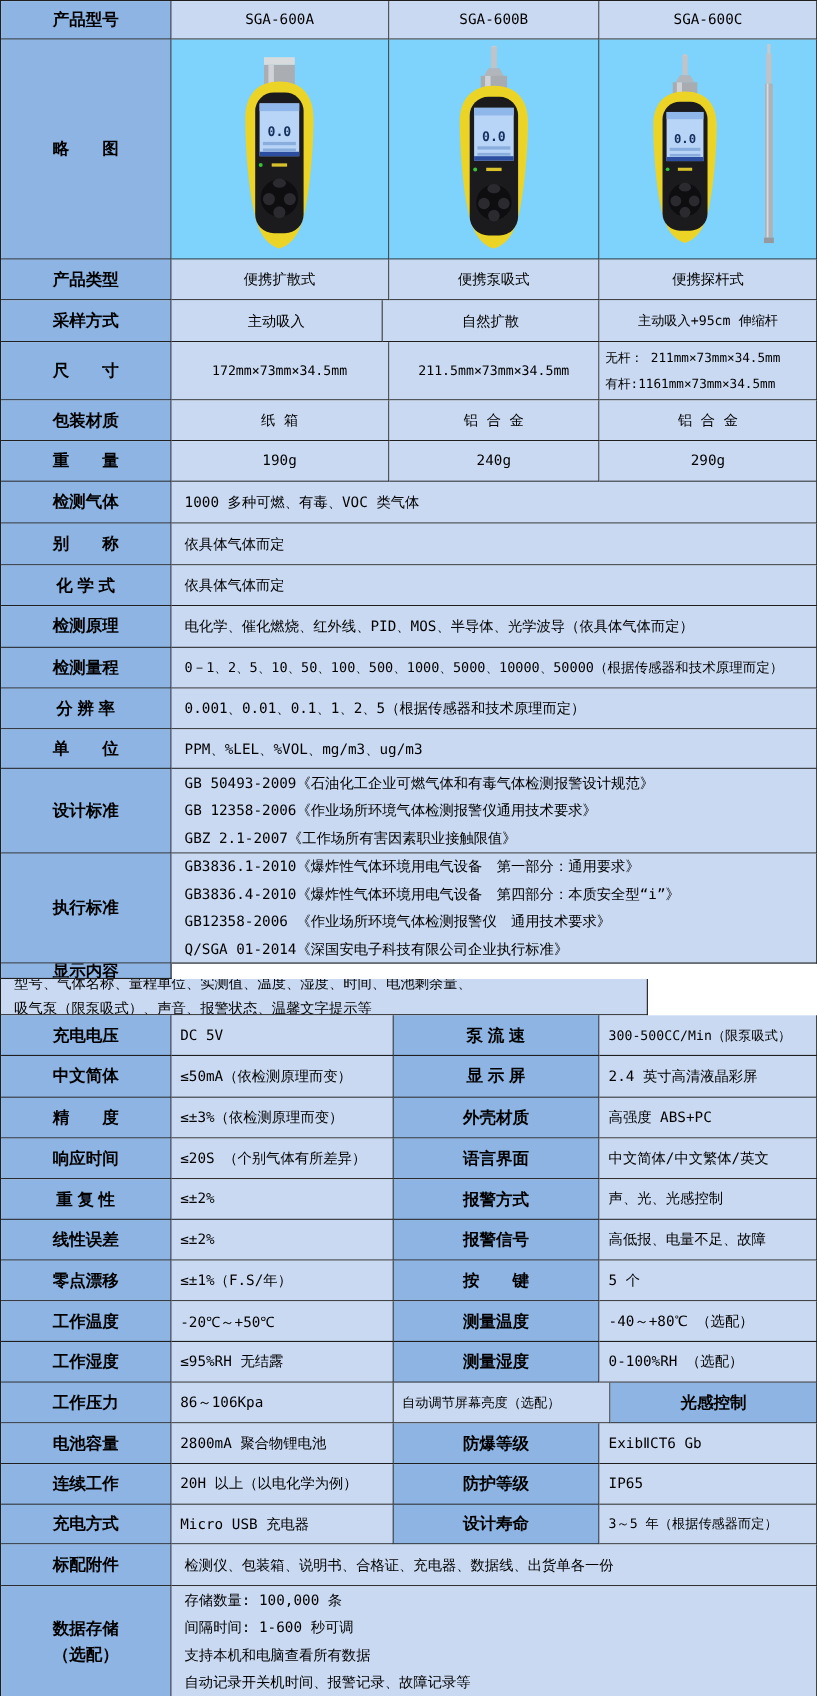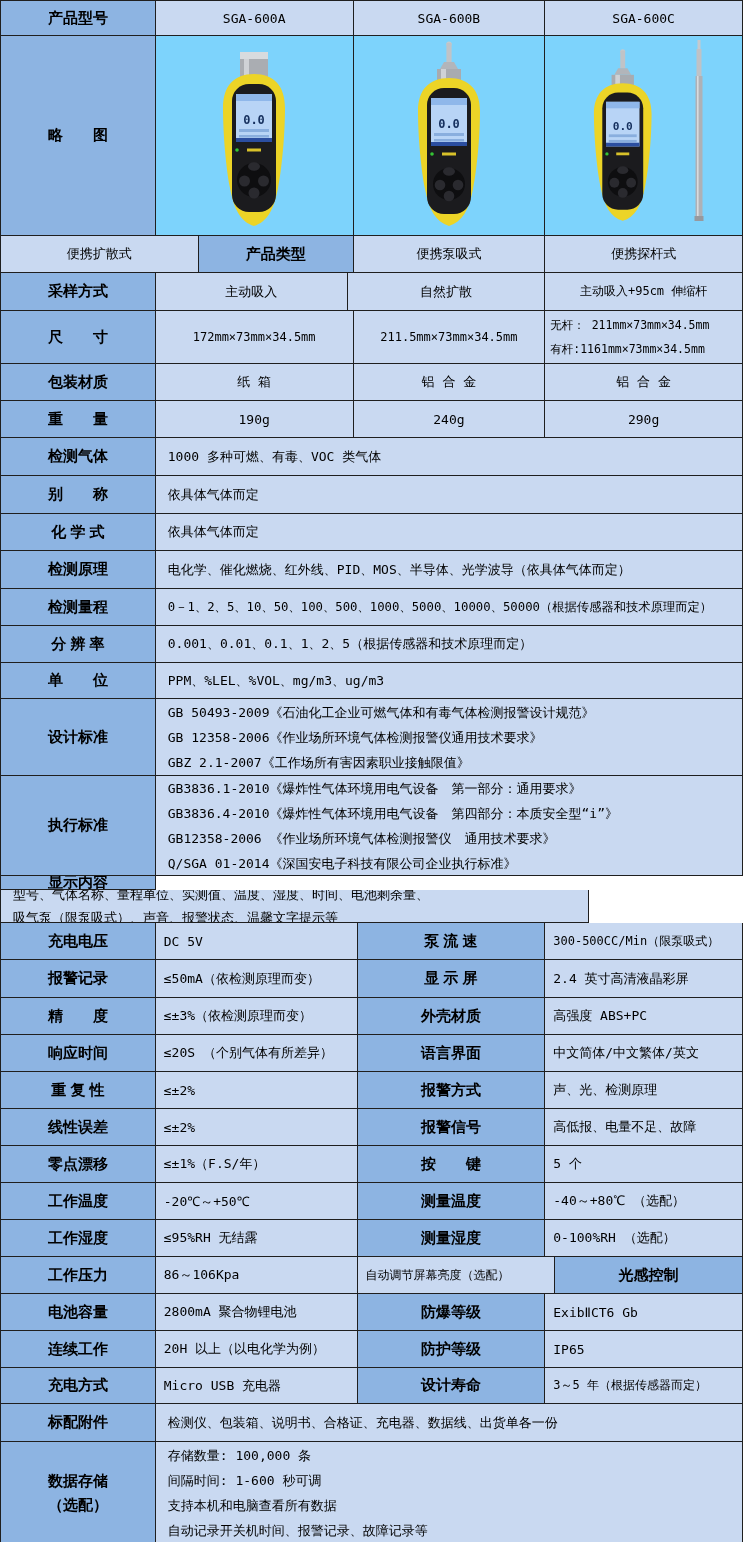--- a/index.html
+++ b/index.html
@@ -142,22 +142,22 @@
           <rect x="127.5" y="11" width="5" height="27" fill="#bfc2c6"></rect>
           <rect x="126.5" y="38" width="7" height="140" fill="#aeb1b6"></rect>
           <rect x="128" y="38" width="1.6" height="140" fill="#d8dbde"></rect>
           <rect x="125.5" y="178" width="9" height="5" fill="#97999e"></rect>
         </g>
       </svg>
     </div>
   </div>
 
   <div class="row h37">
+    <div class="cell lab">产品类型</div>
     <div class="cell c2 val">便携扩散式</div>
-    <div class="cell lab">产品类型</div>
     <div class="cell c3 val">便携泵吸式</div>
     <div class="cell c4 val">便携探杆式</div>
   </div>
 
   <div class="row h38">
     <div class="cell lab">采样方式</div>
     <div class="cell c3 val">主动吸入</div>
     <div class="cell c2 val">自然扩散</div>
     <div class="cell c4 val small">主动吸入+95cm 伸缩杆</div>
   </div>
@@ -231,42 +231,42 @@
 吸气泵（限泵吸式）、声音、报警状态、温馨文字提示等</div>
   </div>
 
   <div class="row h37">
     <div class="cell lab">充电电压</div>
     <div class="cell v1 val">DC 5V</div>
     <div class="cell l2">泵 流 速</div>
     <div class="cell v2 val small">300-500CC/Min（限泵吸式）</div>
   </div>
   <div class="row h38">
-    <div class="cell lab">报警记录</div>
+    <div class="cell lab">中文简体</div>
     <div class="cell v1 val">≤50mA（依检测原理而变）</div>
     <div class="cell l2">显 示 屏</div>
     <div class="cell v2 val">2.4 英寸高清液晶彩屏</div>
   </div>
   <div class="row h37">
     <div class="cell lab">精　　度</div>
     <div class="cell v1 val">≤±3%（依检测原理而变）</div>
     <div class="cell l2">外壳材质</div>
     <div class="cell v2 val">高强度 ABS+PC</div>
   </div>
   <div class="row h37">
     <div class="cell lab">响应时间</div>
     <div class="cell v1 val">≤20S （个别气体有所差异）</div>
     <div class="cell l2">语言界面</div>
     <div class="cell v2 val">中文简体/中文繁体/英文</div>
   </div>
   <div class="row h37">
     <div class="cell lab">重 复 性</div>
     <div class="cell v1 val">≤±2%</div>
     <div class="cell l2">报警方式</div>
-    <div class="cell v2 val">声、光、检测原理</div>
+    <div class="cell v2 val">声、光、光感控制</div>
   </div>
   <div class="row h37">
     <div class="cell lab">线性误差</div>
     <div class="cell v1 val">≤±2%</div>
     <div class="cell l2">报警信号</div>
     <div class="cell v2 val">高低报、电量不足、故障</div>
   </div>
   <div class="row h37">
     <div class="cell lab">零点漂移</div>
     <div class="cell v1 val">≤±1%（F.S/年）</div>

